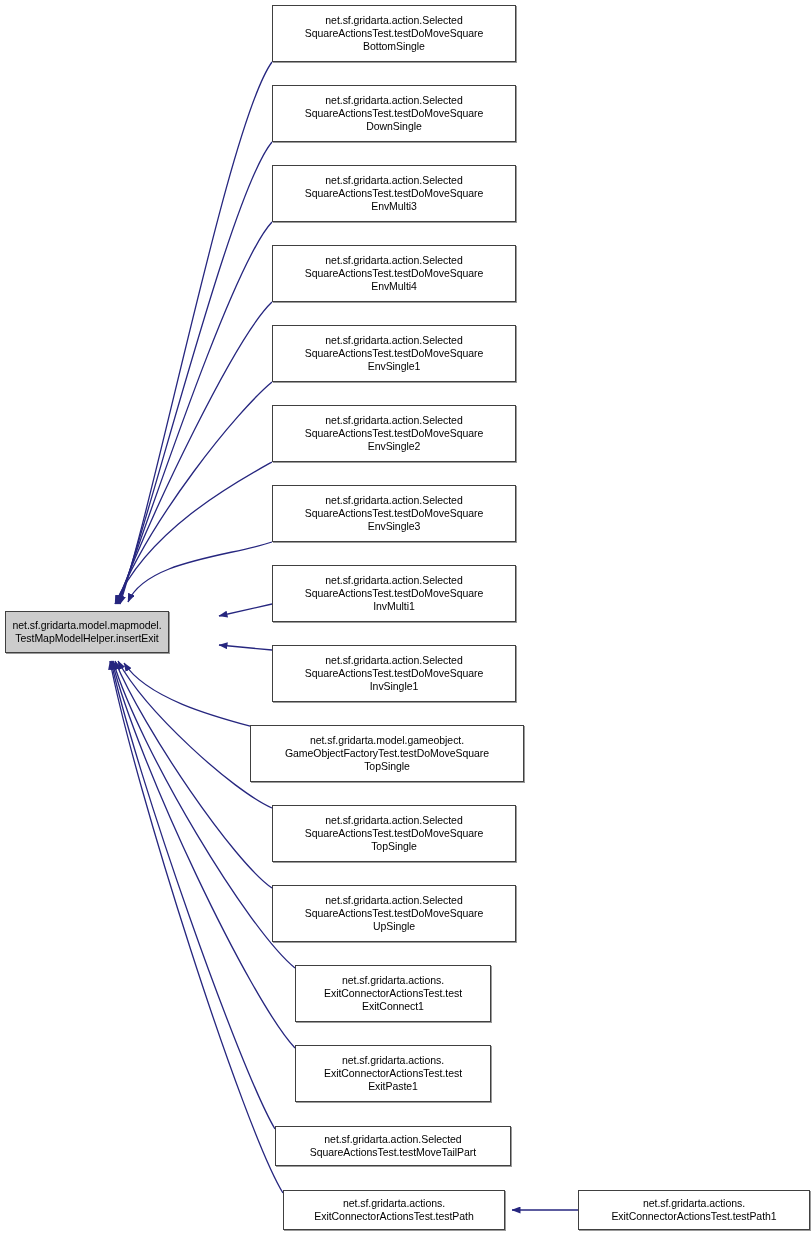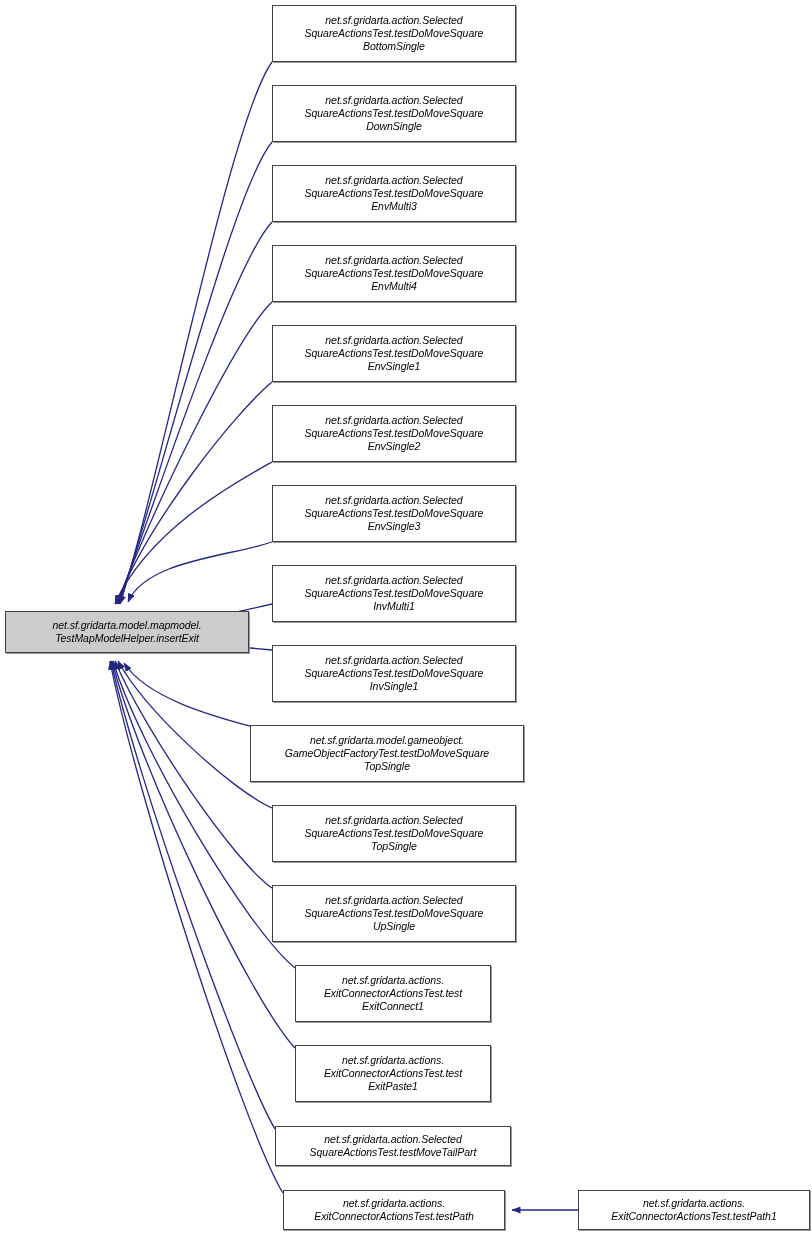--- a/index.html
+++ b/index.html
@@ -33,21 +33,20 @@
     font-size: 10.5px;
     line-height: 13.2px;
     text-align: center;
     display: flex;
     align-items: center;
     justify-content: center;
     padding: 11px 3px;
     white-space: pre-line;
     box-shadow: 1px 1px 0 #9a9a9a;
     letter-spacing: -0.05px;
-    font-style: italic;
   }
   .node.current {
     background: #cccccc;
     border: 1px solid #404040;
   }
 </style>
 </head>
 <body>
 
 <div id="graph">
@@ -71,21 +70,21 @@
         <path d="M272,808 C232,790 146,712 118,661" stroke="#26267f" marker-end="url(#arrowhead)"></path>
         <path d="M272,888 C234,862 144,730 115,661" stroke="#26267f" marker-end="url(#arrowhead)"></path>
         <path d="M295,968 C248,930 140,750 113,661" stroke="#26267f" marker-end="url(#arrowhead)"></path>
         <path d="M295,1048 C250,1000 138,764 112,661" stroke="#26267f" marker-end="url(#arrowhead)"></path>
         <path d="M275,1129 C240,1070 136,776 111,661" stroke="#26267f" marker-end="url(#arrowhead)"></path>
         <path d="M283,1193 C244,1130 134,786 110,661" stroke="#26267f" marker-end="url(#arrowhead)"></path>
         <path d="M578,1210 L512,1210" stroke="#26267f" marker-end="url(#arrowhead)"></path>
       </g>
   </svg>
   <div id="node-layer">
-      <div class="node current" style="left: 5px; top: 611px; width: 244px; height: 42px;">net.sf.gridarta.model.mapmodel.
+      <div class="node current" style="left: 5px; top: 611px; width: 164px; height: 42px;">net.sf.gridarta.model.mapmodel.
 TestMapModelHelper.insertExit</div>
       <div class="node" style="left: 272px; top: 5px; width: 244px; height: 57px;">net.sf.gridarta.action.Selected
 SquareActionsTest.testDoMoveSquare
 BottomSingle</div>
       <div class="node" style="left: 272px; top: 85px; width: 244px; height: 57px;">net.sf.gridarta.action.Selected
 SquareActionsTest.testDoMoveSquare
 DownSingle</div>
       <div class="node" style="left: 272px; top: 165px; width: 244px; height: 57px;">net.sf.gridarta.action.Selected
 SquareActionsTest.testDoMoveSquare
 EnvMulti3</div>

